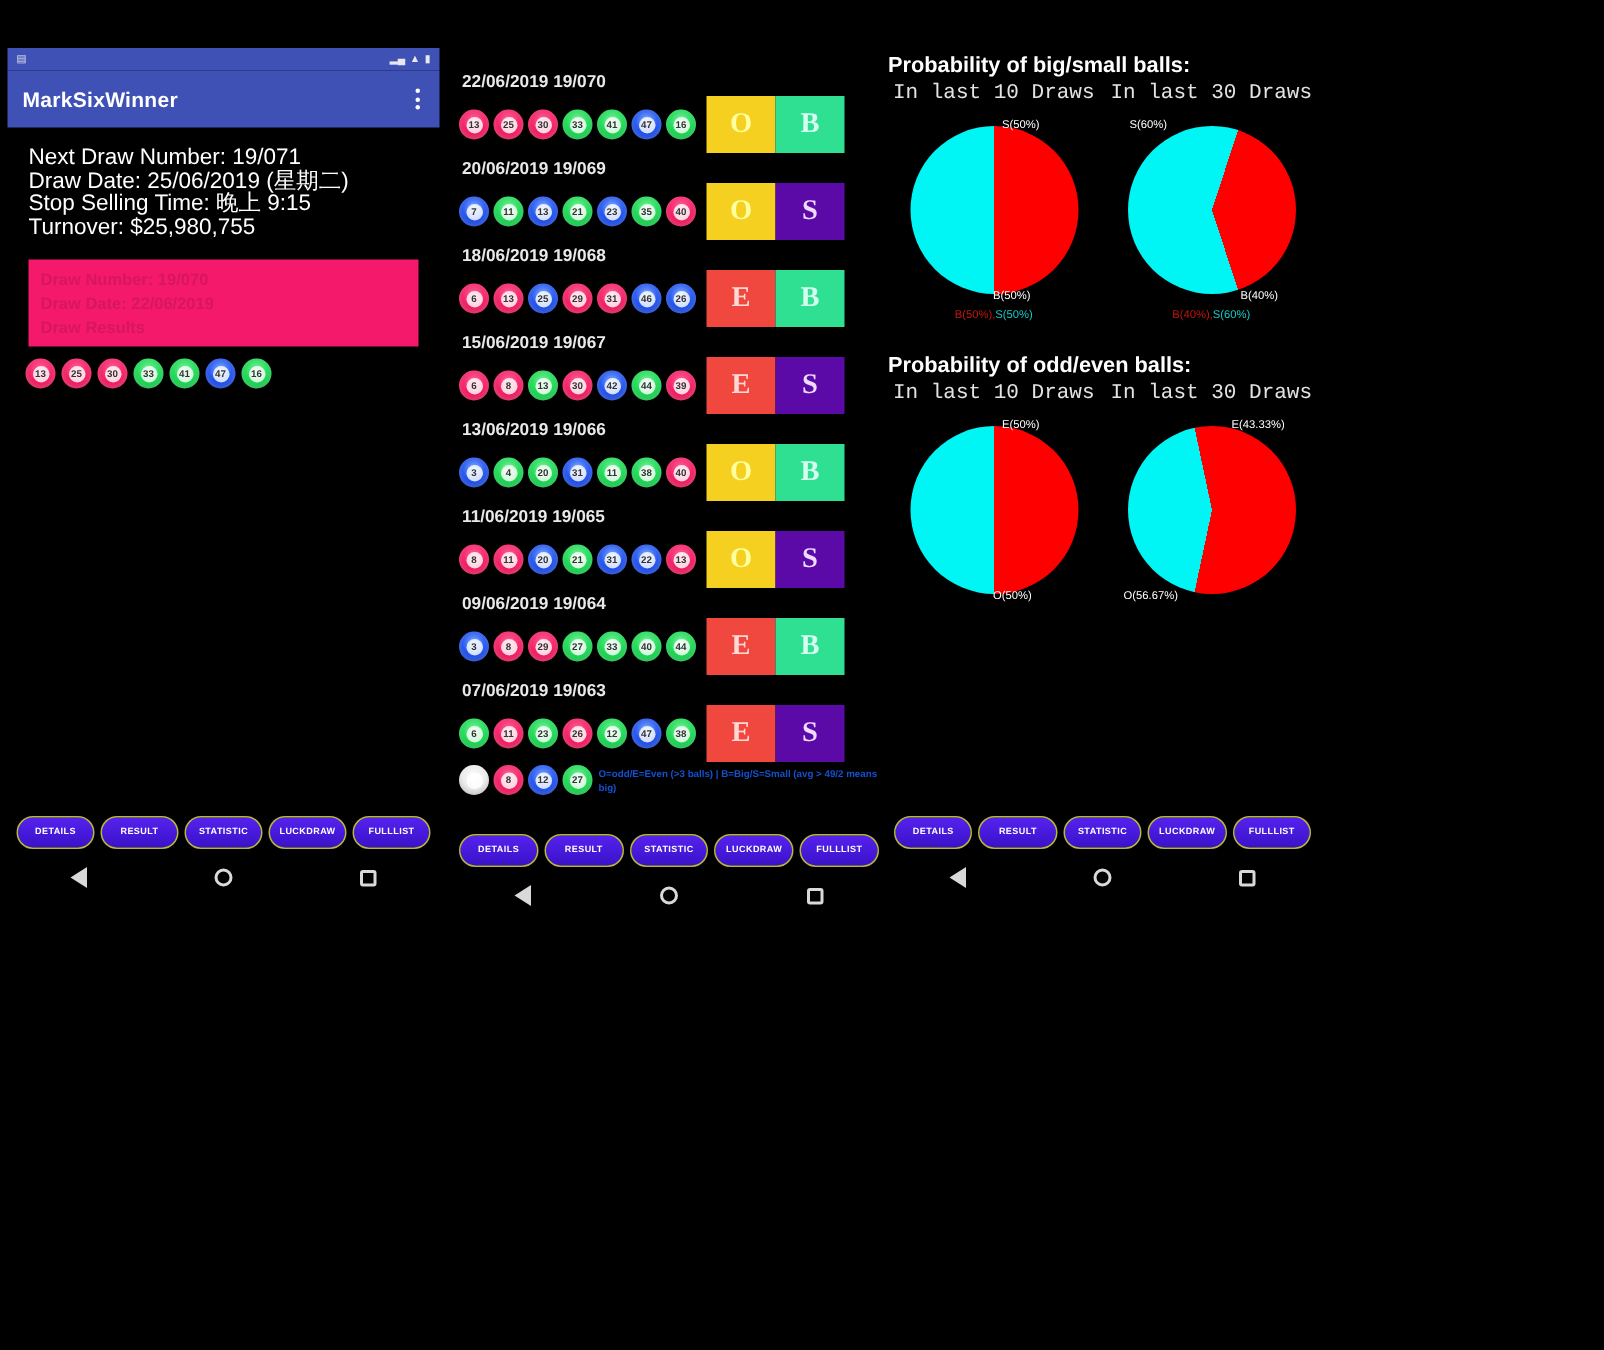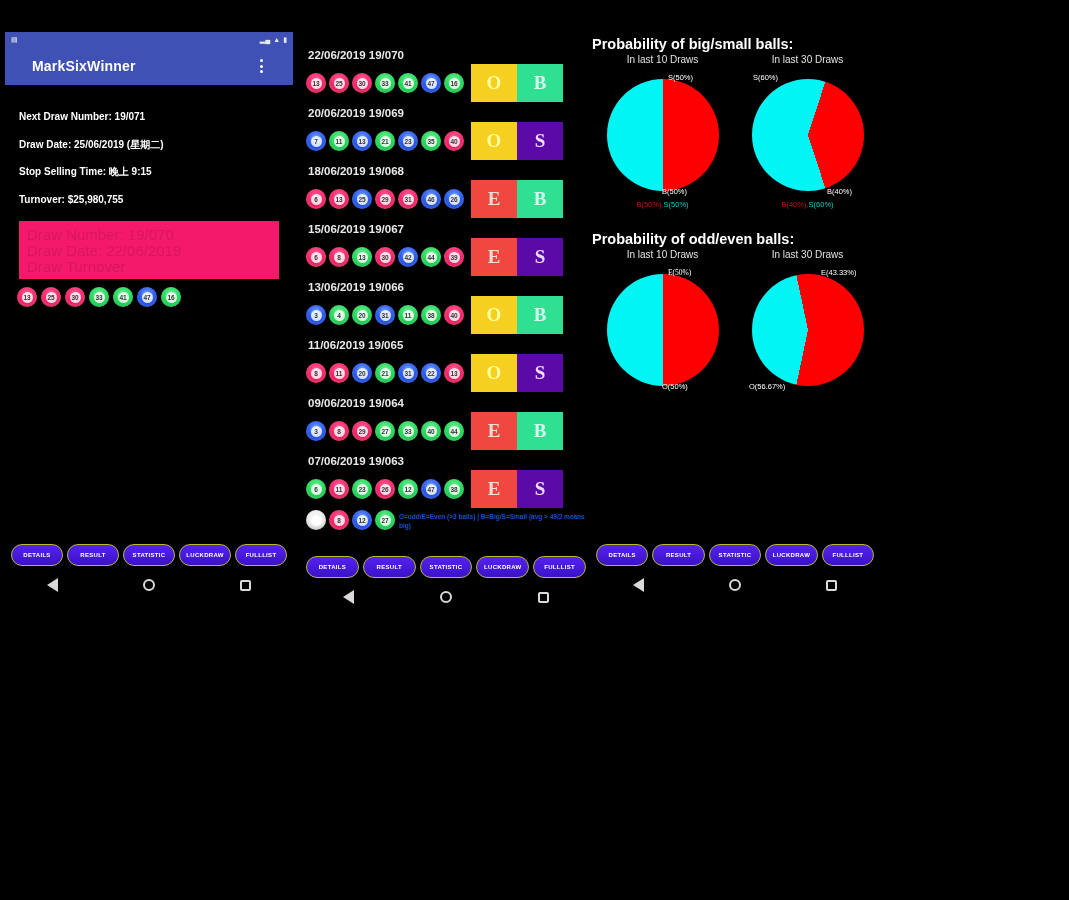--- a/index.html
+++ b/index.html
@@ -16,34 +16,34 @@
   .statusbar {
     position: relative; height: 15px; background: #3f51b5;
     display: flex; align-items: center; justify-content: space-between;
     padding: 0 6px;
   }
   .sb-left { display:flex; gap:3px; align-items:center; }
   .sb-right { display:flex; gap:3px; align-items:center; }
   .sb-ic { font-size: 7px; color: #e8e8ee; line-height:1; }
   .appbar {
     height: 38px; background: #3f51b5; display: flex; align-items: center;
-    justify-content: space-between; padding: 0 27px;
+    justify-content: space-between; padding: 0 10px;
   }
   .appbar-title { color: #fff; font-size: 14px; font-weight: bold; letter-spacing:.2px; }
   .kebab { display:flex; flex-direction:column; gap:2.5px; cursor:pointer; padding:3px; }
   .kebab i { width:3px; height:3px; background:#fff; border-radius:50%; display:block; }
 
   .info-block { padding: 12px 14px 6px 14px; }
-  .info-line { color: #fff; font-size: 10px; font-weight: bold; line-height: 15.5px; white-space: nowrap; margin-top: 12px; }
+  .info-line { color: #fff; font-size: 15px; font-weight: normal; line-height: 15.5px; white-space: nowrap; }
 
   .pinkcard {
     margin: 8px 14px 0 14px; background: #f4196b; height: 58px;
     padding: 6px 8px; overflow: hidden;
   }
-  .pinkcard div { color: #d6175f; font-size: 15px; line-height: 16px; font-weight: normal; }
+  .pinkcard div { color: #d6175f; font-size: 11px; line-height: 16px; font-weight: bold; }
 
   .ballrow { display: flex; gap: 4px; padding: 8px 8px 0 12px; align-items:center; }
 
   .ball {
     width: 20px; height: 20px; border-radius: 50%;
     display: flex; align-items: center; justify-content: center;
     font-size: 7px; color: #fff; font-weight: bold;
     box-shadow: 0 0 4px 1px rgba(255,255,255,.25) inset;
     flex: 0 0 auto;
   }
@@ -88,21 +88,21 @@
   .tag.B { background:#2fdf92; color:#d5fff0; }
   .tag.S { background:#5b0aa8; color:#eedcff; }
 
   .legendrow { display:flex; align-items:flex-start; gap:4px; padding: 2px 0 0 6px; }
   .legendtext { color:#1450d0; font-size: 6.5px; line-height: 9px; max-width: 190px; font-weight:bold; padding-top:2px; }
 
   
   .panel3 { position: absolute; left: 590px; top: 32px; width: 290px; height: 568px; background:#000; }
   .stat-title { color:#fff; font-size: 14.5px; font-weight:bold; padding: 4px 0 2px 2px; }
   .stat-sub { display:flex; }
-  .stat-sub span { flex:1; text-align:center; color:#e3e3e3; font-size: 10px; }
+  .stat-sub span { flex:1; text-align:center; color:#e3e3e3; font-size: 14px; font-family: Liberation Mono, monospace; }
   .pies { display:flex; position:relative; height: 135px; }
   .piewrap { flex:1; position:relative; }
   .pie { width: 112px; height: 112px; border-radius: 50%; margin: 14px auto 0 auto; }
   .pielab { position:absolute; color:#fff; font-size:7.5px; white-space:nowrap; }
   .sumrow { display:flex; }
   .sumrow div { flex:1; text-align:center; font-size: 7.5px; }
   .sum-b { color:#c0150f; }
   .sum-s { color:#13c9c9; }
 </style>
 </head>
@@ -134,21 +134,21 @@
     <div class="info-block">
       <div class="info-line">Next Draw Number: 19/071</div>
       <div class="info-line">Draw Date: 25/06/2019 (星期二)</div>
       <div class="info-line">Stop Selling Time: 晚上 9:15</div>
       <div class="info-line">Turnover: $25,980,755</div>
     </div>
 
     <div class="pinkcard">
       <div>Draw Number: 19/070</div>
       <div>Draw Date: 22/06/2019</div>
-      <div>Draw Turnover</div>
+      <div>Draw Results</div>
     </div>
 
     <div class="ballrow" id="p1-balls">
         <div class="ball red">
           <div class="inner">13</div>
         </div>
         <div class="ball red">
           <div class="inner">25</div>
         </div>
         <div class="ball red">
@@ -509,21 +509,21 @@
     <div style="height:18px;"></div>
 
     <div>
       <div class="stat-title">Probability of odd/even balls:</div>
       <div class="stat-sub">
         <span>In last 10 Draws</span>
         <span>In last 30 Draws</span>
       </div>
       <div class="pies">
         <div class="piewrap">
-          <div class="pielab" style="left:78px; top:8px;font-family:Liberation Serif, serif;">E(50%)</div>
+          <div class="pielab" style="left:78px; top:8px;">E(50%)</div>
           <div class="pie" id="pie-oe-10" style="background: conic-gradient(from 180deg, rgb(0, 245, 245) 0deg, rgb(0, 245, 245) 180deg, rgb(255, 0, 0) 180deg, rgb(255, 0, 0) 360deg);"></div>
           <div class="pielab" style="left:72px; top:122px;">O(50%)</div>
         </div>
         <div class="piewrap">
           <div class="pielab" style="left:86px; top:8px;text-align:right;">E(43.33%)</div>
           <div class="pie" id="pie-oe-30" style="background: conic-gradient(from 192.006deg, rgb(0, 245, 245) 0deg, rgb(0, 245, 245) 155.988deg, rgb(255, 0, 0) 155.988deg, rgb(255, 0, 0) 360deg);"></div>
           <div class="pielab" style="left:14px; top:122px;">O(56.67%)</div>
         </div>
       </div>
     </div>

